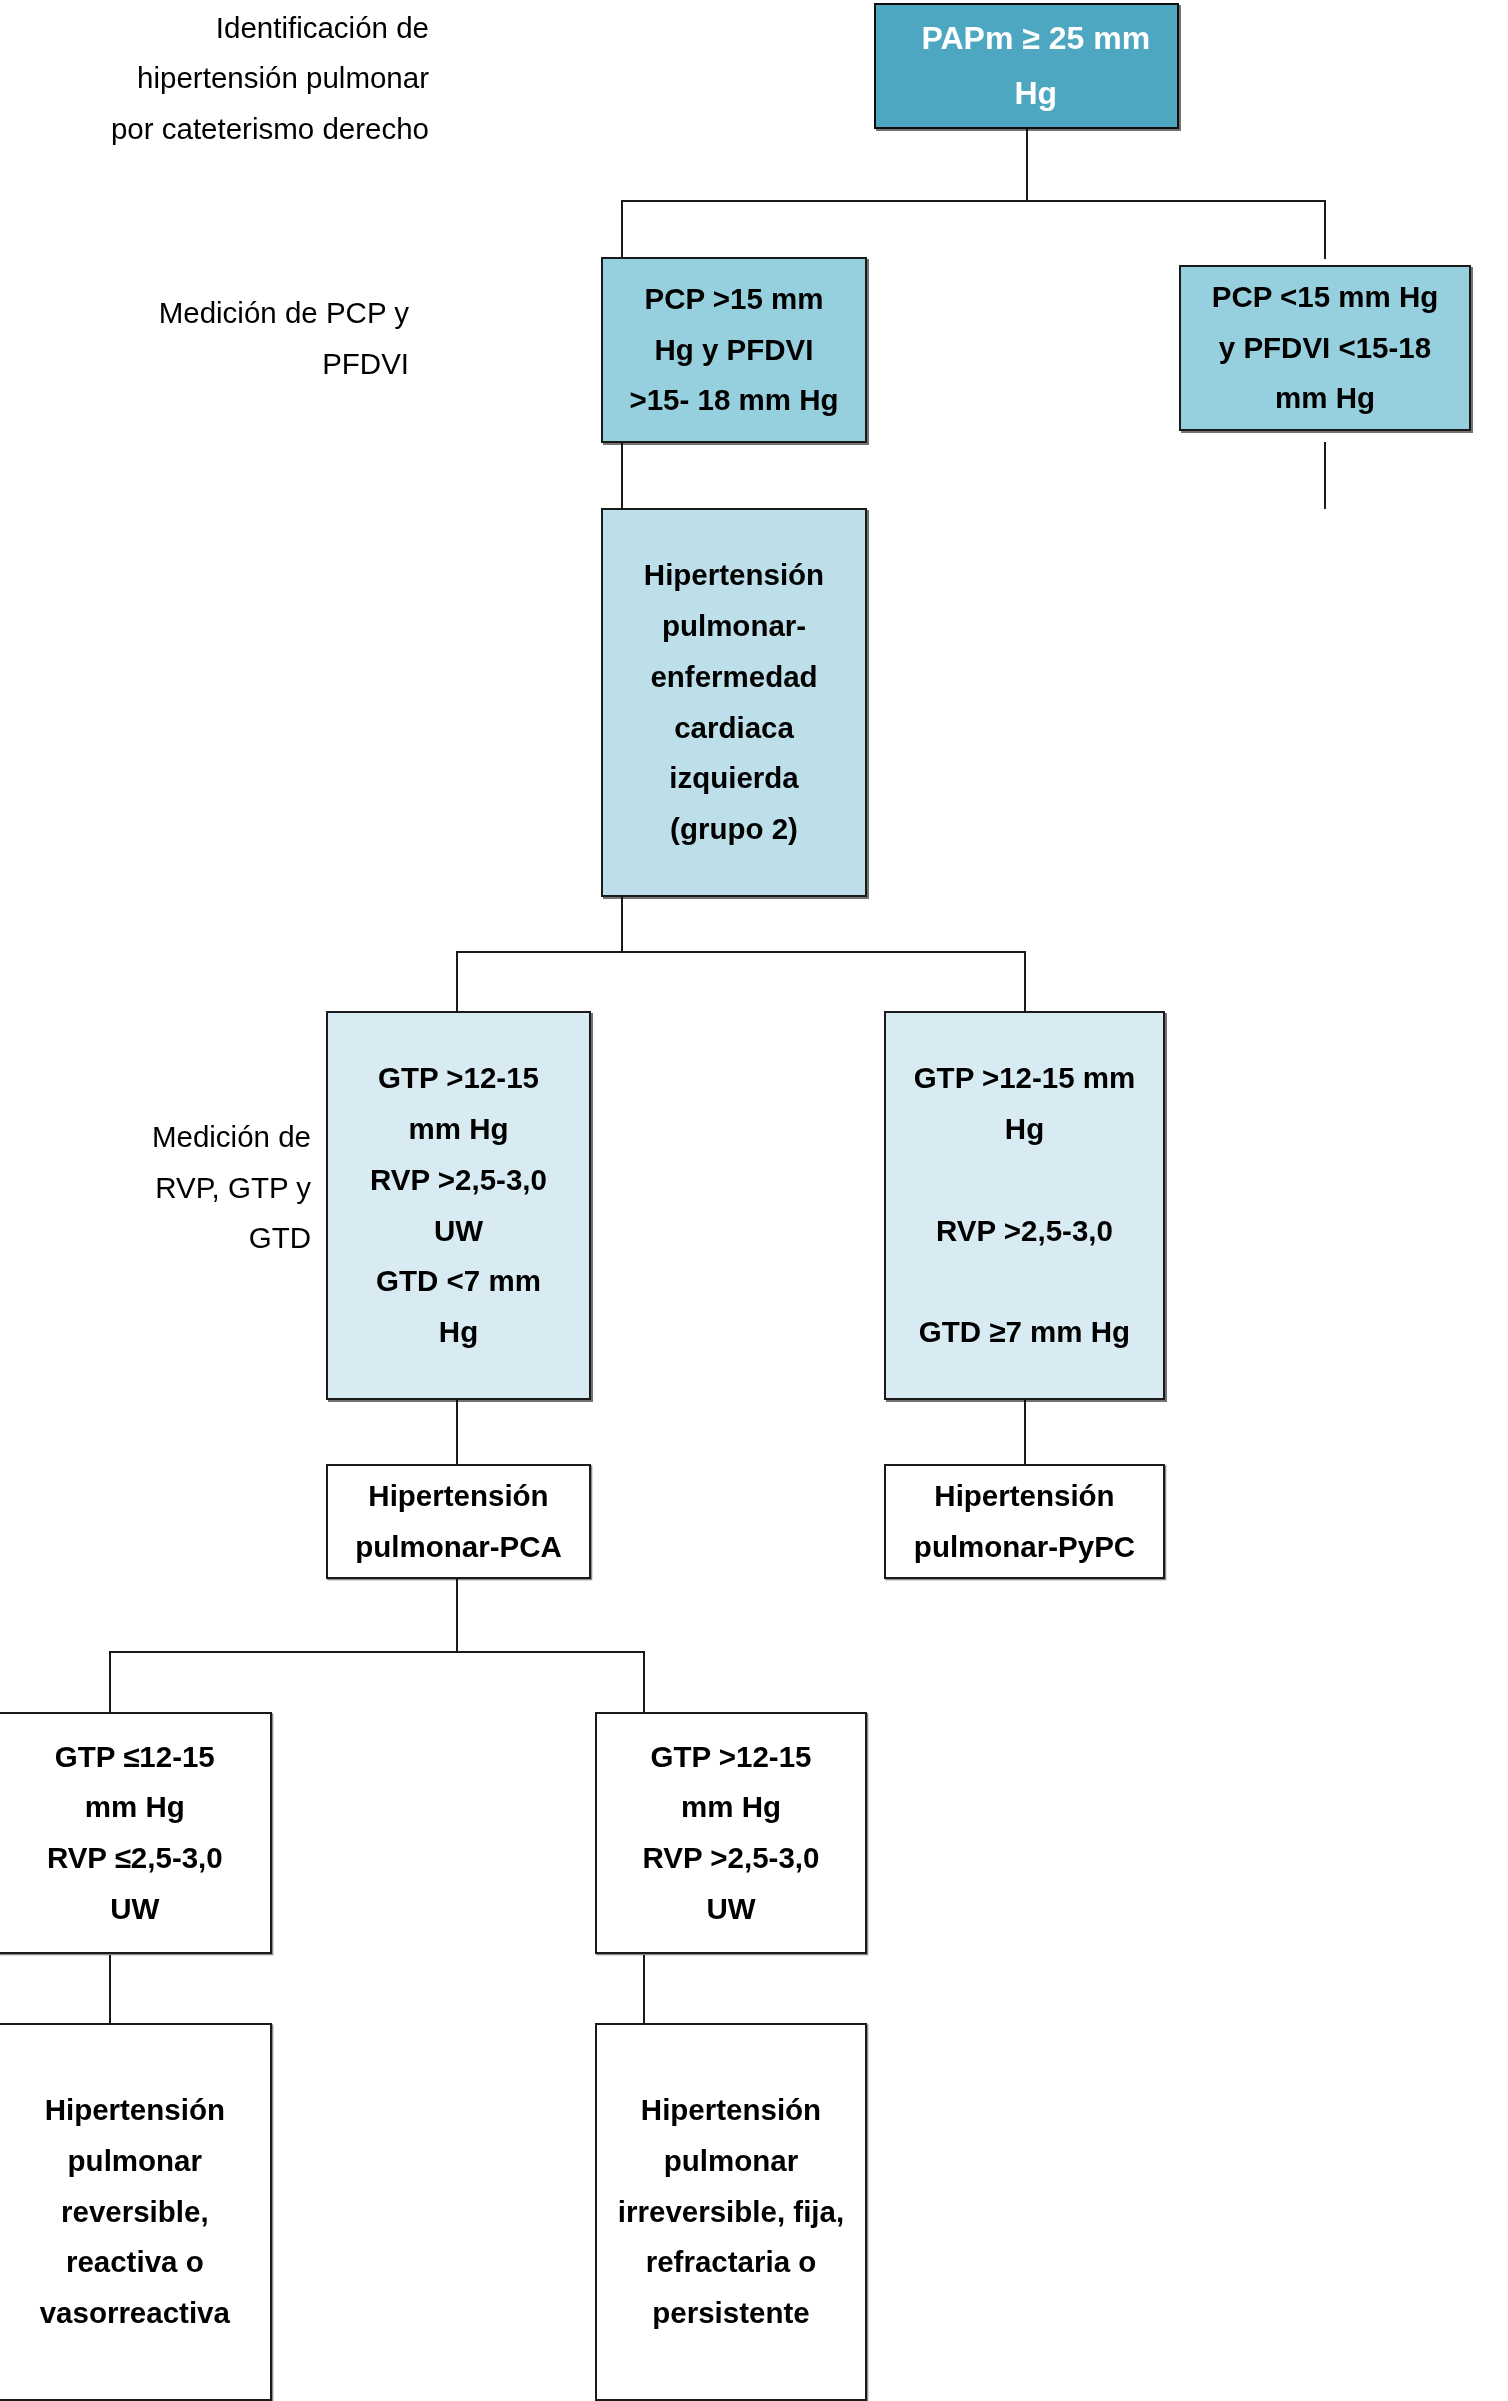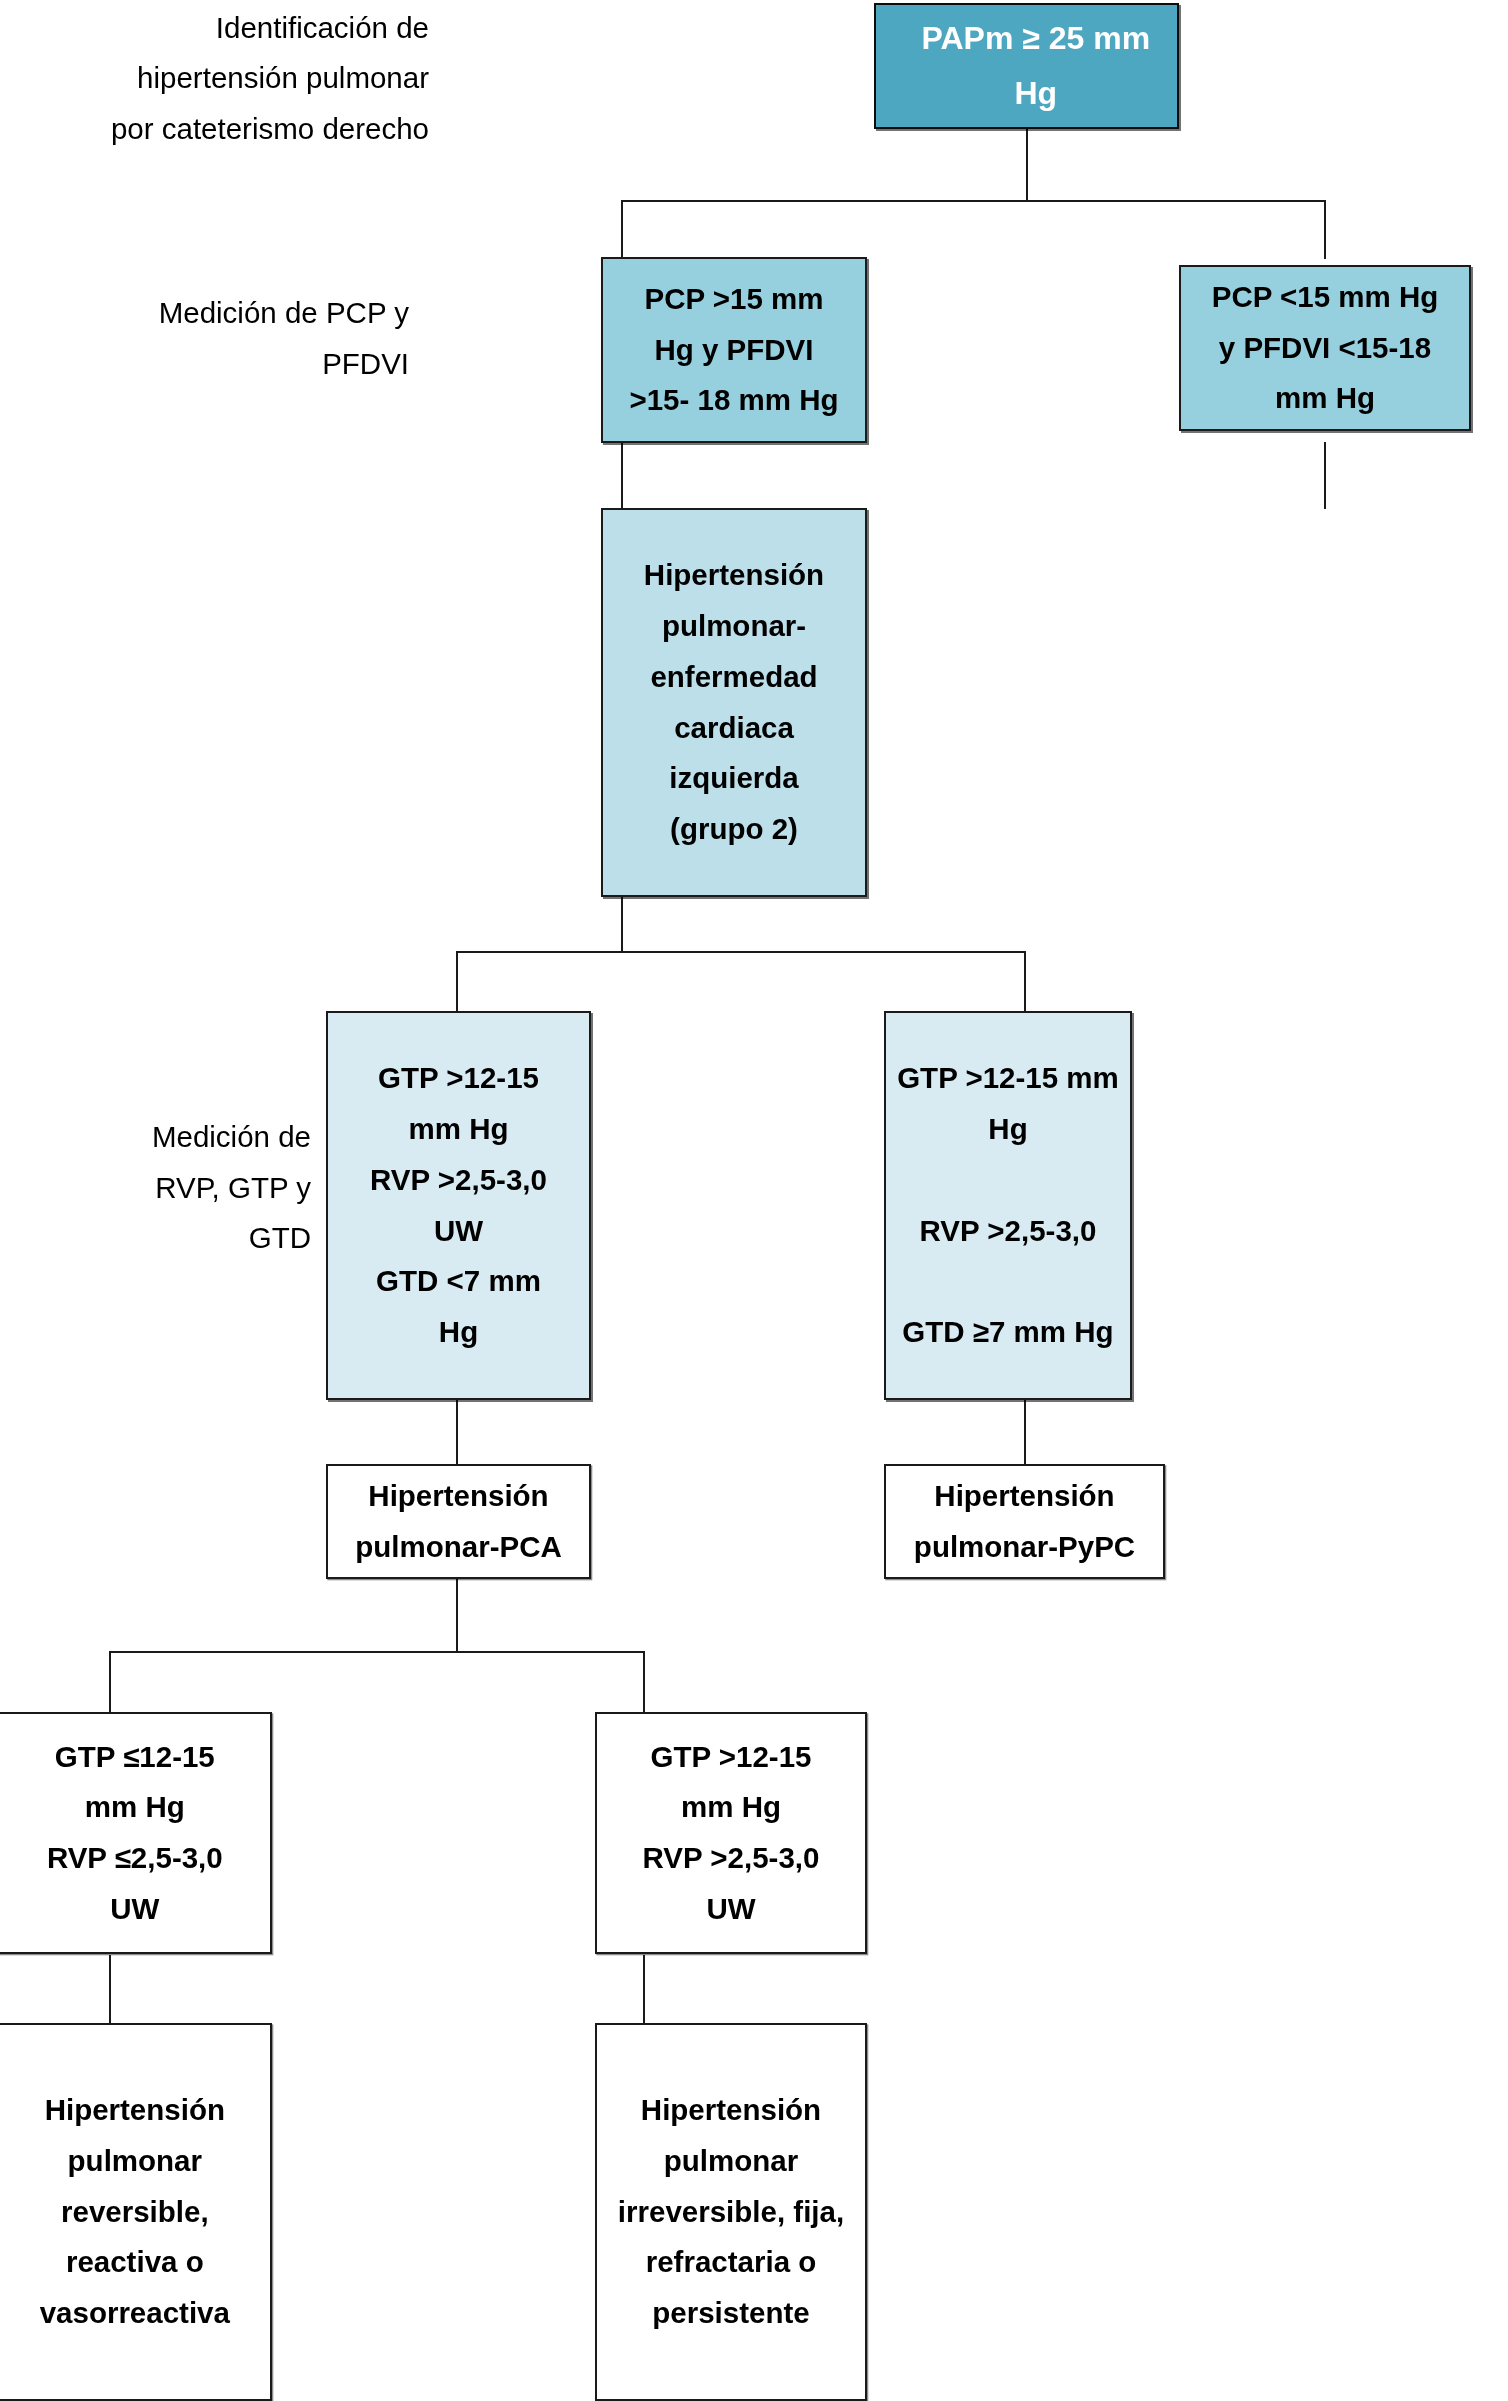--- a/index.html
+++ b/index.html
@@ -140,21 +140,21 @@
 (grupo 2)</div>
 
 
   <div class="node node-palest" style="left:326px; top:1011px; width:265px; height:389px;">GTP &gt;12-15
 mm Hg
 RVP &gt;2,5-3,0
 UW
 GTD &lt;7 mm
 Hg</div>
 
-  <div class="node node-palest" style="left:884px; top:1011px; width:248px; height:389px;">GTP &gt;12-15 mm
+  <div class="node node-palest" style="left:884px; top:1011px; width:281px; height:389px;">GTP &gt;12-15 mm
 Hg
 
 RVP &gt;2,5-3,0
 
 GTD ≥7 mm Hg</div>
 
   <div class="node node-white" style="left:326px; top:1464px; width:265px; height:115px;">Hipertensión
 pulmonar-PCA</div>
 
   <div class="node node-white" style="left:884px; top:1464px; width:281px; height:115px;">Hipertensión

